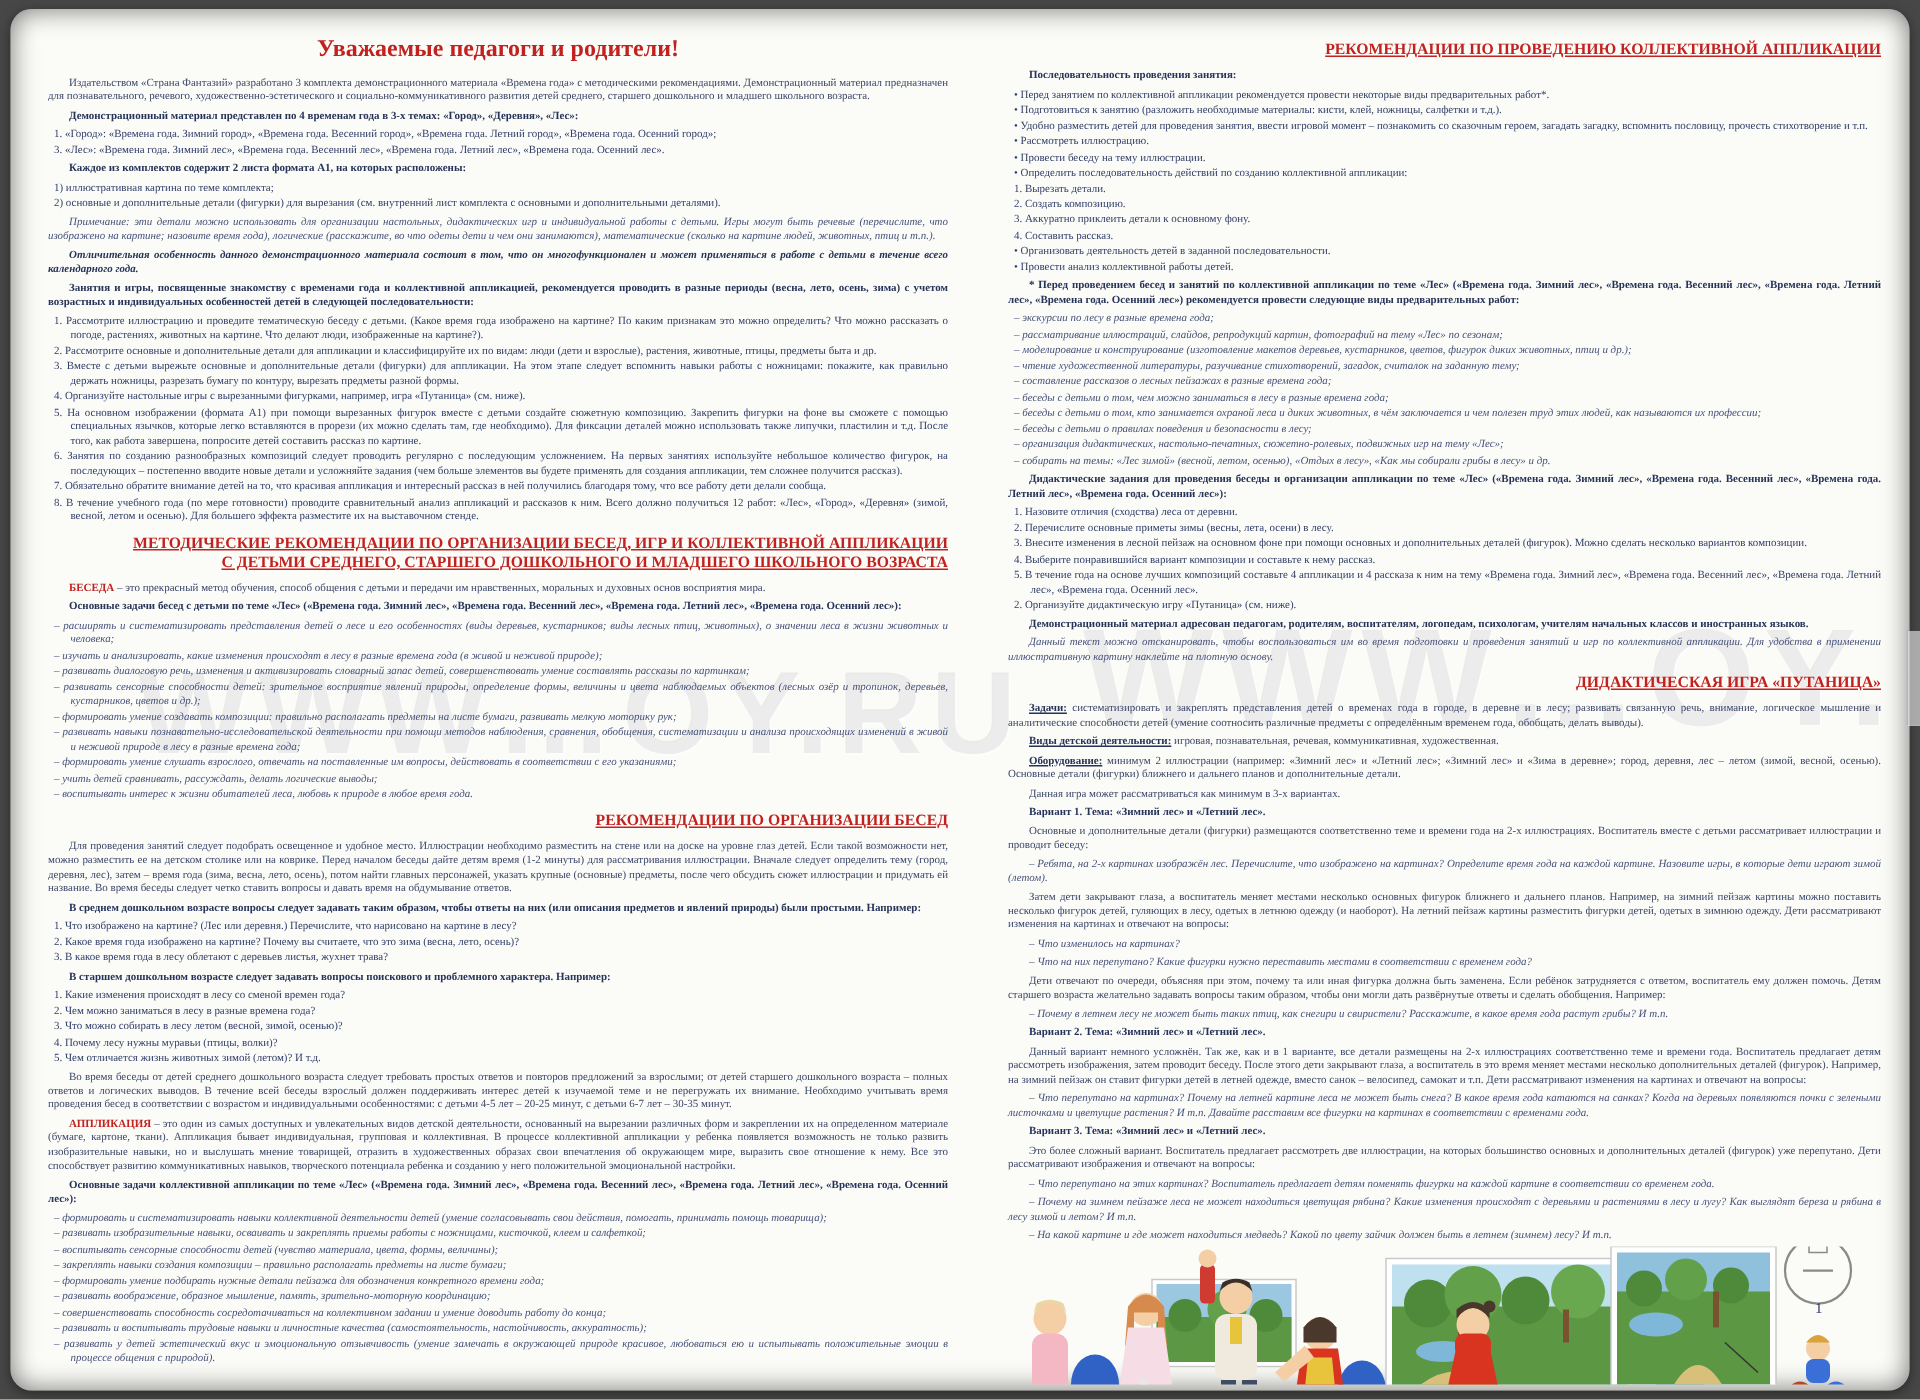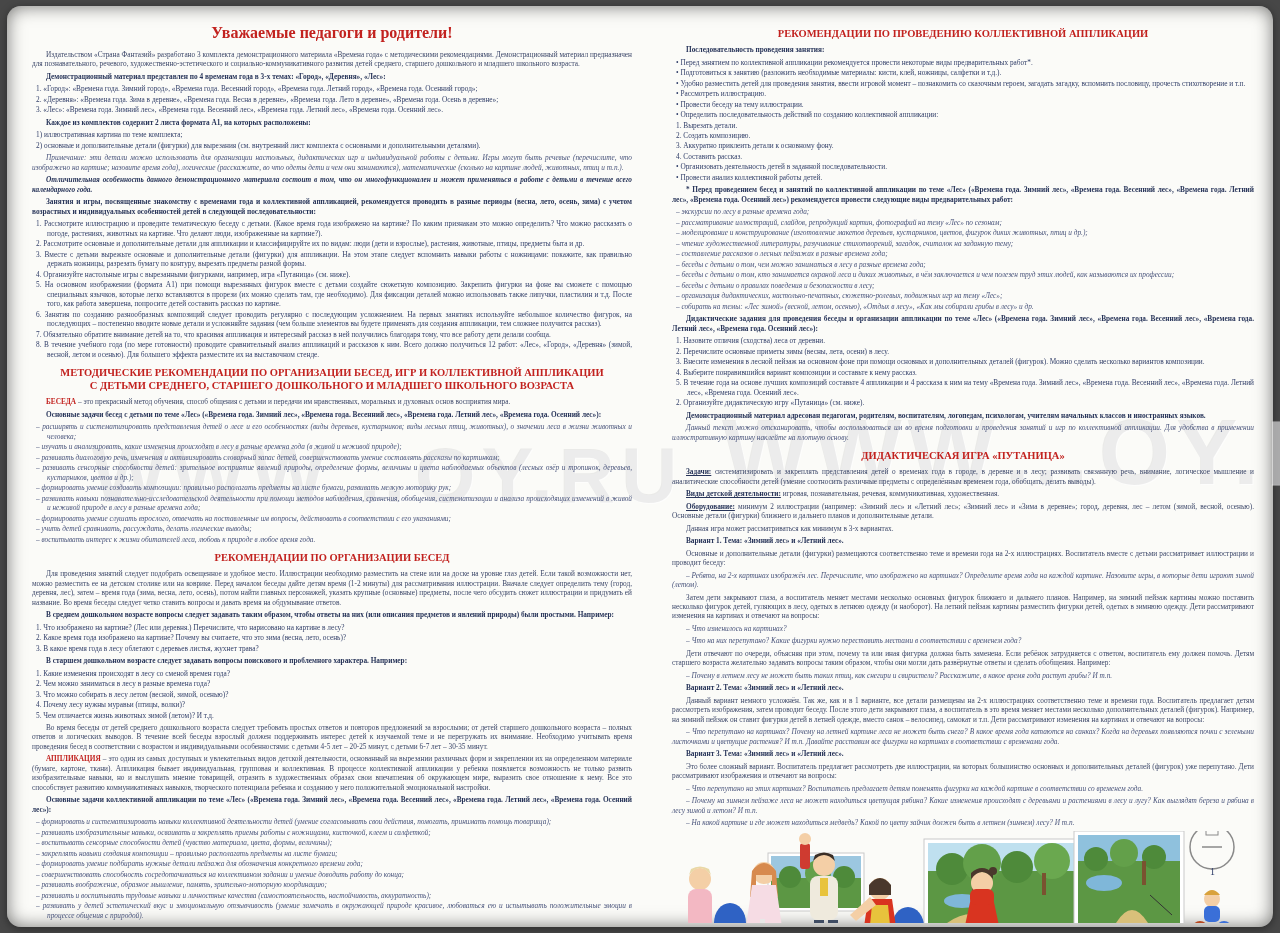--- a/index.html
+++ b/index.html
@@ -12,21 +12,21 @@
     position:absolute;left:7px;top:6px;width:1266px;height:921px;
     background:#fbfbf8;border-radius:14px;
     box-shadow:0 0 18px rgba(0,0,0,.55) inset,0 2px 8px rgba(0,0,0,.4);
   }
   .page{position:absolute;top:10px;height:913px;overflow:hidden;}
   #page-left{left:16px;width:630px;padding:10px 14px 6px 16px;box-sizing:border-box;}
   #page-right{left:660px;width:608px;padding:10px 14px 6px 12px;box-sizing:border-box;}
 
   .sec{color:#3c4769;}
   .h1{color:#c2221f;font-weight:bold;text-align:center;font-size:16px;margin:4px 0 8px;}
-  .h2{color:#c2221f;font-weight:bold;text-align:center;font-size:10.5px;margin:7px 0 5px;white-space:pre-line;line-height:1.25;}
+  .h2{color:#c2221f;font-weight:bold;text-align:right;font-size:10.5px;margin:7px 0 5px;white-space:pre-line;line-height:1.25;text-decoration:underline;}
   .p,.pb,.pi,.pbi{font-size:7.3px;line-height:1.3;text-align:justify;margin:3px 0;text-indent:14px;}
   .pb{font-weight:bold;color:#273459;}
   .pi{font-style:italic;color:#47527a;}
   .pbi{font-weight:bold;font-style:italic;color:#273459;}
   .lst{margin:2px 0 3px;padding:0;list-style:none;font-size:7.3px;line-height:1.3;}
   .lst li{margin:0 0 1px;padding-left:15px;text-indent:-11px;text-align:justify;}
   .lst.it li{font-style:italic;color:#47527a;}
   .lst.bold-num li{color:#33406a;}
   .lead-red{color:#c2221f;font-weight:bold;font-style:normal;}
   .lead-u{color:#273459;font-weight:bold;text-decoration:underline;font-style:normal;}
@@ -49,21 +49,20 @@
 <div class="watermark" id="wm-left">WWW…OY.RU</div>
 <div class="watermark" id="wm-right">WWW…OY.RU</div>
 
 <div class="page" id="page-left">
   <div>
       <div class="sec h1">Уважаемые педагоги и родители!</div>
       <div class="sec p">Издательством «Страна Фантазий» разработано 3 комплекта демонстрационного материала «Времена года» с методическими рекомендациями. Демонстрационный материал предназначен для познавательного, речевого, художественно-эстетического и социально-коммуникативного развития детей среднего, старшего дошкольного и младшего школьного возраста.</div>
       <div class="sec pb">Демонстрационный материал представлен по 4 временам года в 3-х темах: «Город», «Деревня», «Лес»:</div>
       <ul class="lst bold-num">
         <li>1. «Город»: «Времена года. Зимний город», «Времена года. Весенний город», «Времена года. Летний город», «Времена года. Осенний город»;</li>
-        <li>2. «Деревня»: «Времена года. Зима в деревне», «Времена года. Весна в деревне», «Времена года. Лето в деревне», «Времена года. Осень в деревне»;</li>
         <li>3. «Лес»: «Времена года. Зимний лес», «Времена года. Весенний лес», «Времена года. Летний лес», «Времена года. Осенний лес».</li>
       </ul>
       <div class="sec pb">Каждое из комплектов содержит 2 листа формата А1, на которых расположены:</div>
       <ul class="lst bold-num">
         <li>1) иллюстративная картина по теме комплекта;</li>
         <li>2) основные и дополнительные детали (фигурки) для вырезания (см. внутренний лист комплекта с основными и дополнительными деталями).</li>
       </ul>
       <div class="sec pi">Примечание: эти детали можно использовать для организации настольных, дидактических игр и индивидуальной работы с детьми. Игры могут быть речевые (перечислите, что изображено на картине; назовите время года), логические (расскажите, во что одеты дети и чем они занимаются), математические (сколько на картине людей, животных, птиц и т.п.).</div>
       <div class="sec pbi">Отличительная особенность данного демонстрационного материала состоит в том, что он многофункционален и может применяться в работе с детьми в течение всего календарного года.</div>
       <div class="sec pb">Занятия и игры, посвященные знакомству с временами года и коллективной аппликацией, рекомендуется проводить в разные периоды (весна, лето, осень, зима) с учетом возрастных и индивидуальных особенностей детей в следующей последовательности:</div>
@@ -110,22 +109,22 @@
       </ul>
       <div class="sec p">Во время беседы от детей среднего дошкольного возраста следует требовать простых ответов и повторов предложений за взрослыми; от детей старшего дошкольного возраста – полных ответов и логических выводов. В течение всей беседы взрослый должен поддерживать интерес детей к изучаемой теме и не перегружать их внимание. Необходимо учитывать время проведения бесед в соответствии с возрастом и индивидуальными особенностями: с детьми 4-5 лет – 20-25 минут, с детьми 6-7 лет – 30-35 минут.</div>
       <div class="sec p"><span class="lead-red">АППЛИКАЦИЯ</span> – это один из самых доступных и увлекательных видов детской деятельности, основанный на вырезании различных форм и закреплении их на определенном материале (бумаге, картоне, ткани). Аппликация бывает индивидуальная, групповая и коллективная. В процессе коллективной аппликации у ребенка появляется возможность не только развить изобразительные навыки, но и выслушать мнение товарищей, отразить в художественных образах свои впечатления об окружающем мире, выразить свое отношение к нему. Все это способствует развитию коммуникативных навыков, творческого потенциала ребенка и созданию у него положительной эмоциональной настройки.</div>
       <div class="sec pb">Основные задачи коллективной аппликации по теме «Лес» («Времена года. Зимний лес», «Времена года. Весенний лес», «Времена года. Летний лес», «Времена года. Осенний лес»):</div>
       <ul class="lst it">
         <li>– формировать и систематизировать навыки коллективной деятельности детей (умение согласовывать свои действия, помогать, принимать помощь товарища);</li>
         <li>– развивать изобразительные навыки, осваивать и закреплять приемы работы с ножницами, кисточкой, клеем и салфеткой;</li>
         <li>– воспитывать сенсорные способности детей (чувство материала, цвета, формы, величины);</li>
         <li>– закреплять навыки создания композиции – правильно располагать предметы на листе бумаги;</li>
         <li>– формировать умение подбирать нужные детали пейзажа для обозначения конкретного времени года;</li>
+        <li>– развивать воображение, образное мышление, память, зрительно-моторную координацию;</li>
         <li>– совершенствовать способность сосредотачиваться на коллективном задании и умение доводить работу до конца;</li>
-        <li>– развивать воображение, образное мышление, память, зрительно-моторную координацию;</li>
         <li>– развивать и воспитывать трудовые навыки и личностные качества (самостоятельность, настойчивость, аккуратность);</li>
         <li>– развивать у детей эстетический вкус и эмоциональную отзывчивость (умение замечать в окружающей природе красивое, любоваться ею и испытывать положительные эмоции в процессе общения с природой).</li>
       </ul>
     </div>
 </div>
 
 <div class="page" id="page-right">
   <div>
       <div class="sec h2">РЕКОМЕНДАЦИИ ПО ПРОВЕДЕНИЮ КОЛЛЕКТИВНОЙ АППЛИКАЦИИ</div>
       <div class="sec pb">Последовательность проведения занятия:</div>

